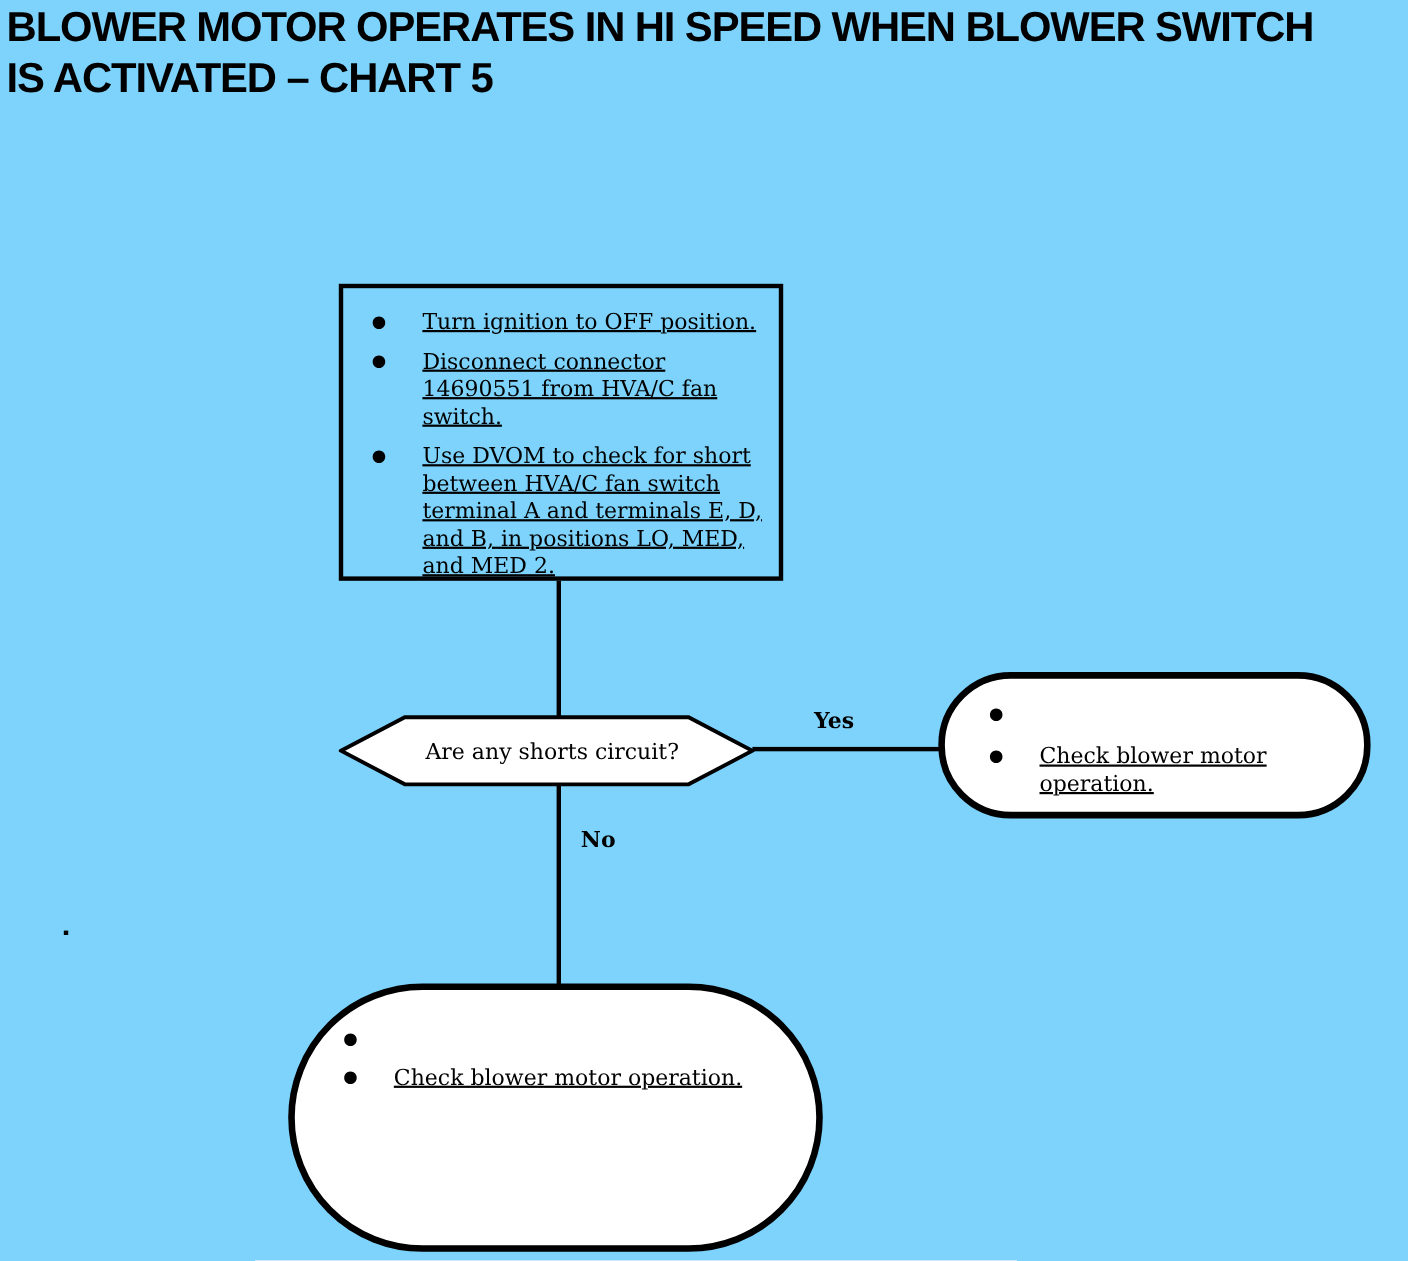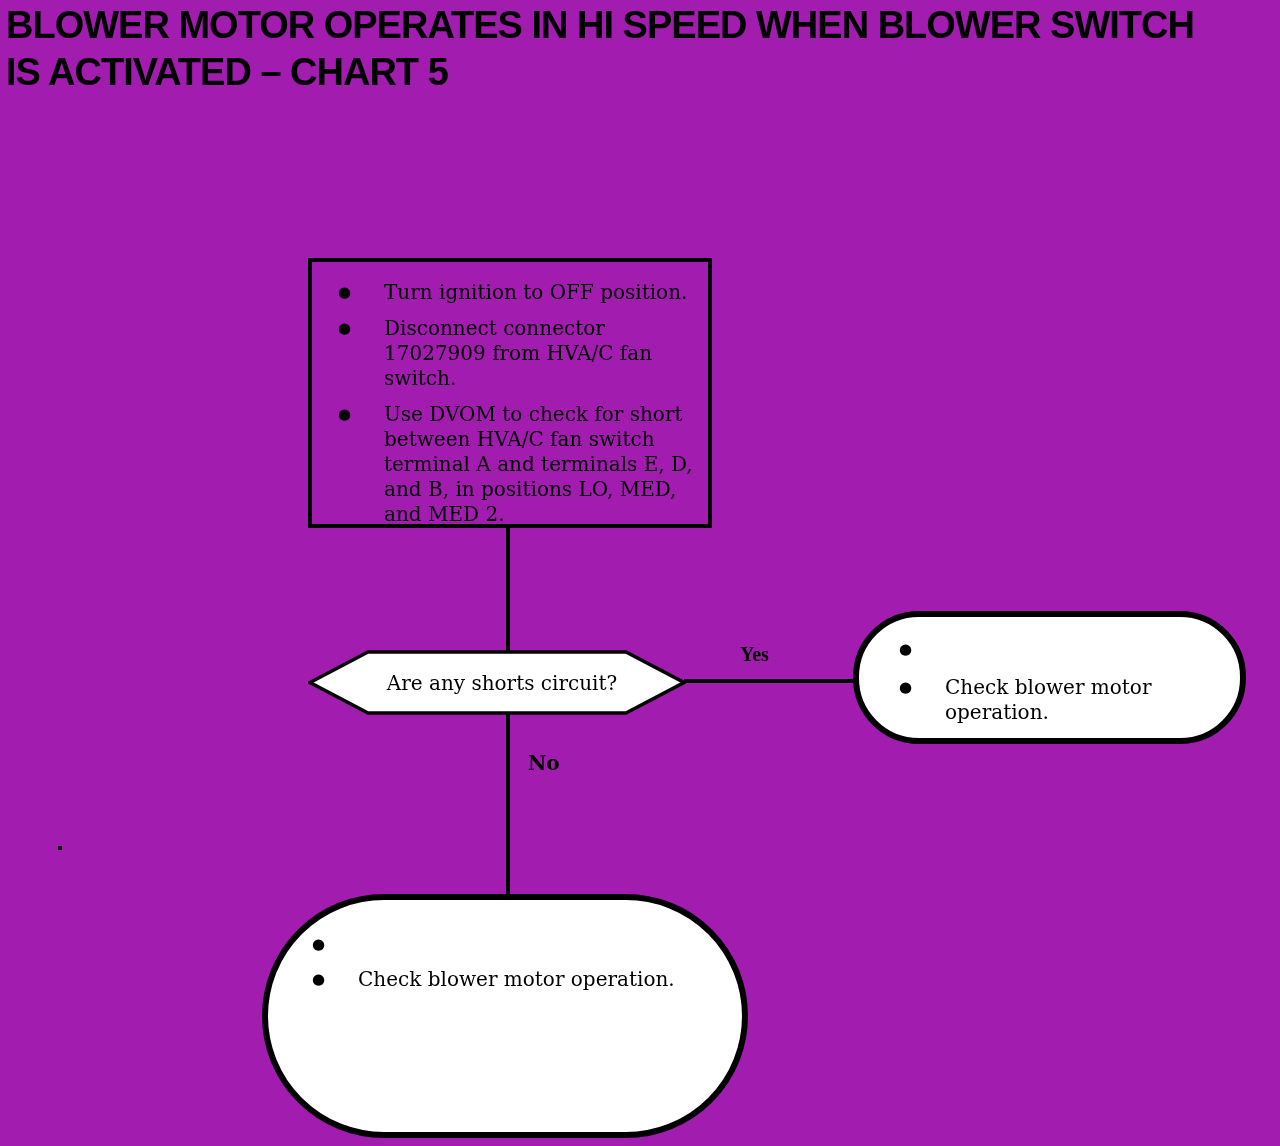--- a/index.html
+++ b/index.html
@@ -1,20 +1,20 @@
 <!DOCTYPE html>
 <html><head>
 <meta charset="utf-8">
 <style>
   html, body { margin: 0; padding: 0; background: #ffffff; }
   .page {
     position: relative;
     width: 1280px;
     height: 1146px;
-    background: #a21caf;
+    background: #7dd3fc;
     color: #000000;
     font-family: "DejaVu Serif", serif;
     overflow: hidden;
   }
 
   
   .title {
     position: absolute;
     left: 6px;
     top: 2px;
@@ -32,20 +32,21 @@
   .bullet-row { display: grid; grid-template-columns: 48px 1fr; align-items: start; }
   .bullet-dot {
     font-size: 15px;
     line-height: 25px;
     padding-left: 2px;
     text-align: left;
   }
   .bullet-text {
     font-size: 20px;
     line-height: 25px;
+    text-decoration: underline;
   }
 
   
   .step-box {
     position: absolute;
     left: 308px;
     top: 258px;
     width: 404px;
     height: 270px;
     border: 4px solid #000;
@@ -79,21 +80,21 @@
     align-items: center;
     justify-content: center;
     font-size: 20px;
   }
 
   .branch-label {
     position: absolute;
     font-size: 20px;
     font-weight: bold;
   }
-  .yes-label { left: 740px; top: 643px; font-family: Liberation Serif, serif; }
+  .yes-label { left: 740px; top: 643px; }
   .no-label  { left: 528px; top: 751px; }
 
   
   .stadium {
     position: absolute;
     border: 6px solid #000;
     box-sizing: border-box;
     background: #fff;
   }
   .yes-outcome {
@@ -137,21 +138,21 @@
   </div>
 
   <div class="step-box">
     <div class="bullets">
       <div class="bullet-row">
         <span class="bullet-dot">●</span>
         <span class="bullet-text">Turn ignition to OFF position.</span>
       </div>
       <div class="bullet-row">
         <span class="bullet-dot">●</span>
-        <span class="bullet-text">Disconnect connector 17027909 from HVA/C fan switch.</span>
+        <span class="bullet-text">Disconnect connector 14690551 from HVA/C fan switch.</span>
       </div>
       <div class="bullet-row">
         <span class="bullet-dot">●</span>
         <span class="bullet-text">Use DVOM to check for short between HVA/C fan switch terminal A and terminals E, D, and B, in positions LO, MED, and MED 2.</span>
       </div>
     </div>
   </div>
 
   <div class="line v-line-1"></div>
 

